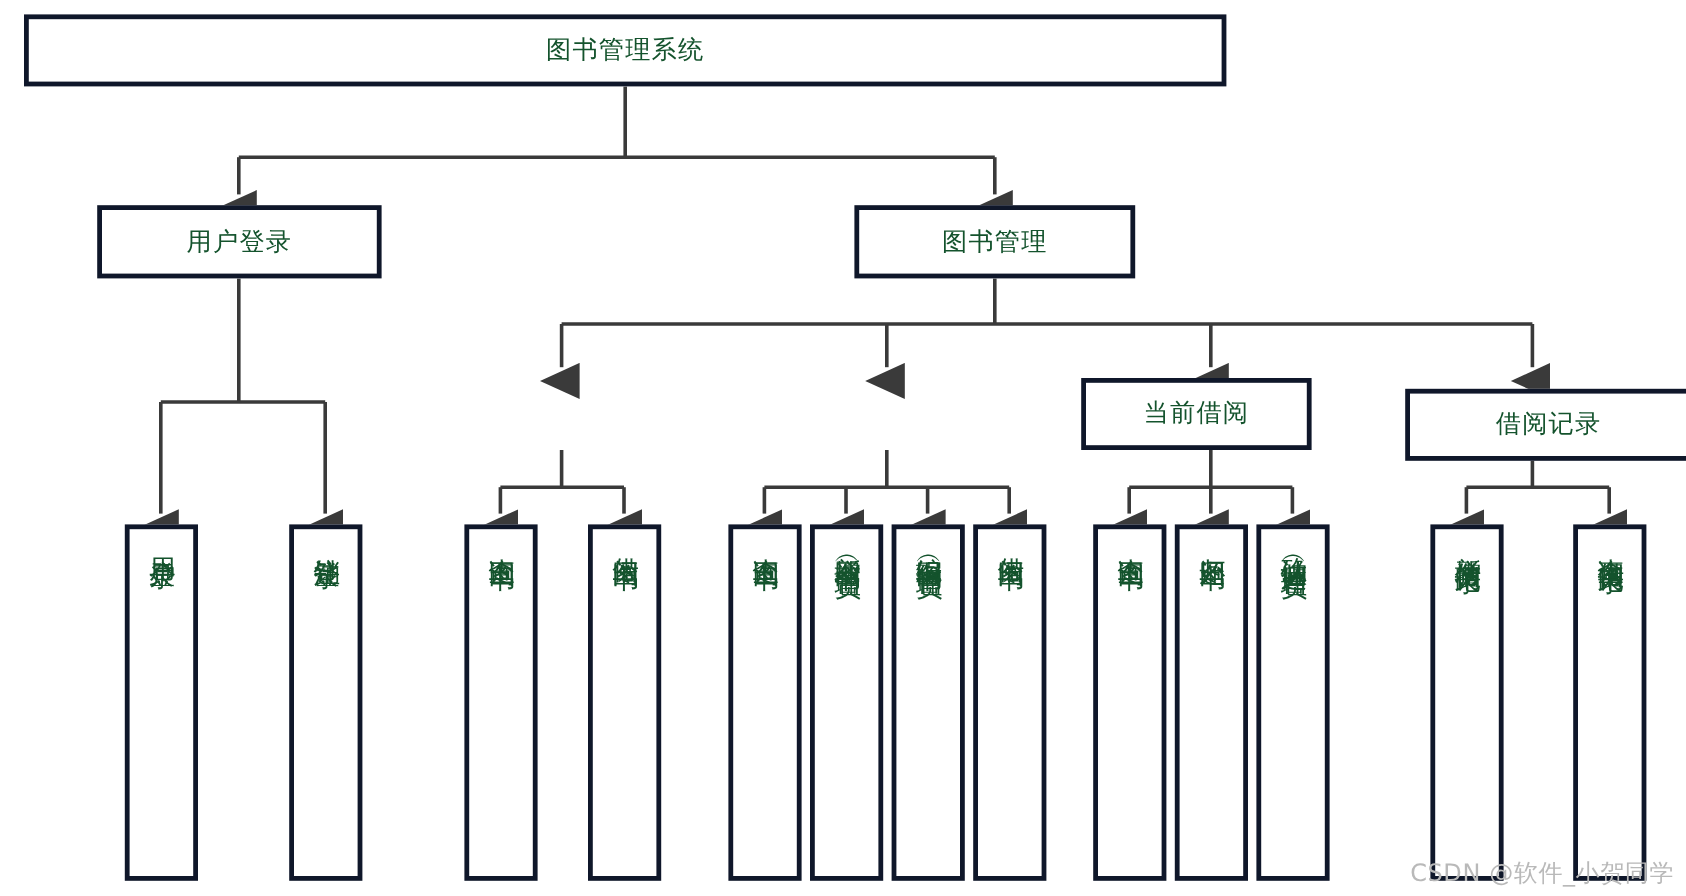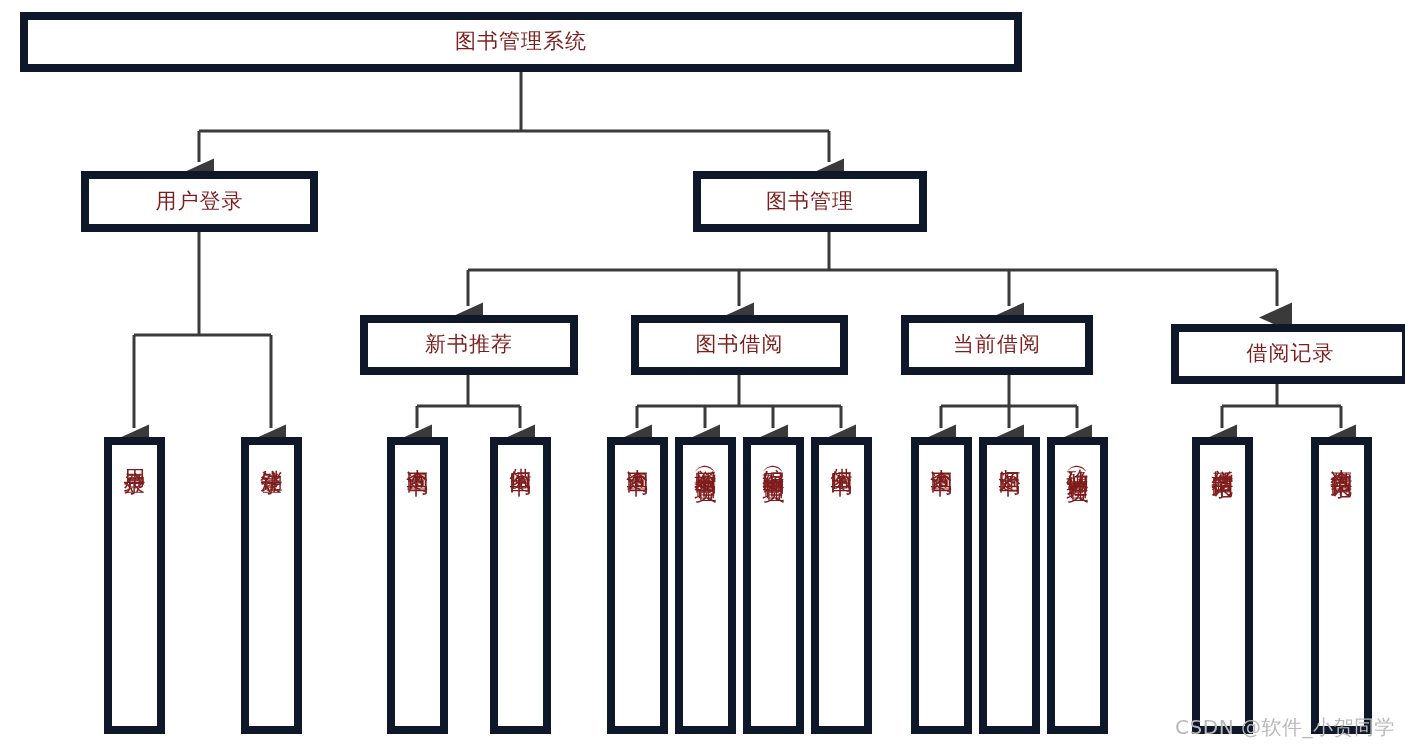--- a/index.html
+++ b/index.html
@@ -16,25 +16,25 @@
     width: 1405px;
     height: 747px;
     background: #ffffff;
     overflow: hidden;
   }
   
   .node {
     position: absolute;
     box-sizing: border-box;
     background: #ffffff;
-    border: 8px solid #0f172a;
+    border: 4px solid #0f172a;
     display: flex;
     align-items: center;
     justify-content: center;
-    color: #7f1d1d;
+    color: #14532d;
   }
   .node.horiz {
     font-size: 21px;
     letter-spacing: 1px;
     line-height: 1.1;
   }
   .node.vert {
     writing-mode: vertical-rl;
     text-orientation: upright;
     font-size: 22px;
@@ -128,30 +128,24 @@
     </g>
   </svg>
 
   <div class="node horiz" style="left:20px; top:12px; width:1002px; height:60px;">
     <span>图书管理系统</span>
   </div>
 
   <div class="node horiz" style="left:81px; top:171px; width:237px; height:61px;">
     <span>用户登录</span>
   </div>
-  <div class="node horiz" style="left:693px; top:171px; width:234px; height:61px;">
+  <div class="node horiz" style="left:712px; top:171px; width:234px; height:61px;">
     <span>图书管理</span>
   </div>
 
-  <div class="node horiz" style="left:360px; top:315px; width:218px; height:60px;">
-    <span>新书推荐</span>
-  </div>
-  <div class="node horiz" style="left:631px; top:315px; width:217px; height:60px;">
-    <span>图书借阅</span>
-  </div>
   <div class="node horiz" style="left:901px; top:315px; width:192px; height:60px;">
     <span>当前借阅</span>
   </div>
   <div class="node horiz" style="left:1171px; top:324px; width:239px; height:60px;align-items:center;">
     <span>借阅记录</span>
   </div>
 
   <div class="node vert" style="left:104px; top:437px; width:61px; height:297px;">
     <span class="vtext">用户登录</span>
   </div>

